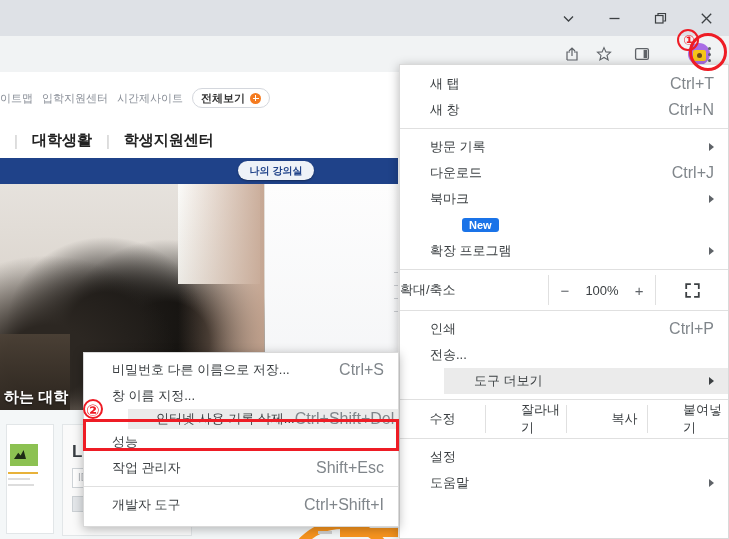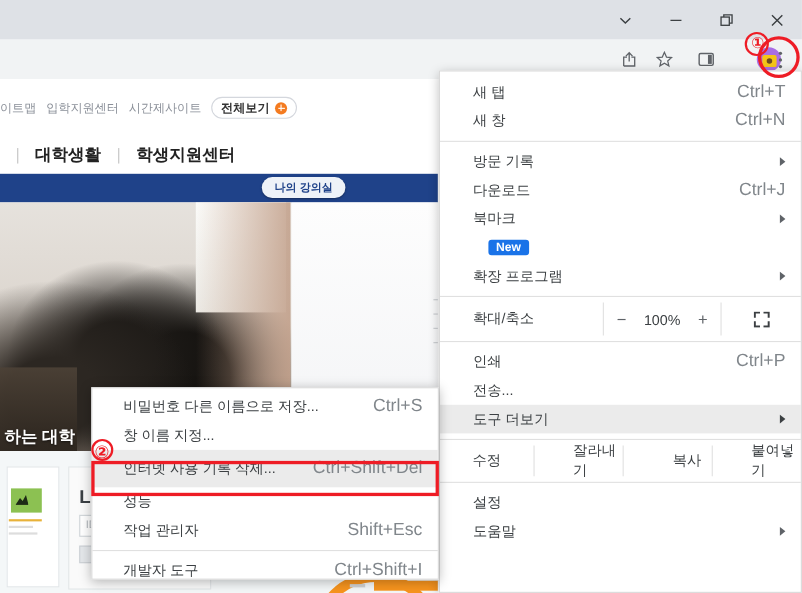--- a/index.html
+++ b/index.html
@@ -190,32 +190,32 @@
   .mi {
     position:relative; height:26px; display:flex; align-items:center;
     padding:0 14px 0 30px; white-space:nowrap;
   }
   .mi .lbl{ flex:0 0 auto; }
   .mi .acc{ margin-left:auto; color:#80868b; font-size:16px;}
   .mi .arrow{
     margin-left:auto; width:0;height:0;
     border-left:5px solid #5f6368; border-top:4px solid transparent; border-bottom:4px solid transparent;
   }
-  .mi.hl { background:#ebebeb; }
+  .mi.hl { background:#ebebeb;margin-left:44px; }
   .mi.hl .arrow{ border-left-color:#3c4043; }
   .sep-line{ height:1px; background:#e0e0e0; margin:5px 0; }
   .newbadge{
     background:#1a73e8; color:#fff; font-size:11px; font-weight:bold;
-    border-radius:3px; padding:1px 7px; margin-left:14px;
+    border-radius:3px; padding:1px 7px; margin-left:32px;
   }
   
   #zoomrow{
     height:30px; display:flex; align-items:stretch;
   }
-  #zoomrow .zlabel{ flex:0 0 148px; display:flex;align-items:center;padding-left:30px;}
+  #zoomrow .zlabel{ flex:0 0 148px; display:flex;align-items:center;}
   #zoomrow .zctrl{
     flex:1; display:flex; align-items:center; justify-content:center; gap:16px;
     border-left:1px solid #e0e0e0; border-right:1px solid #e0e0e0; color:#3c4043;
   }
   #zoomrow .zctrl .pm{ font-size:15px; color:#5f6368; }
   #zoomrow .zfull{ flex:0 0 72px; display:flex;align-items:center;justify-content:center;}
   
   #editrow{ height:28px; display:flex; align-items:stretch;gap:35px; }
   #editrow div{
     display:flex;align-items:center;justify-content:center;
@@ -435,21 +435,21 @@
 <div id="submenu">
   <div style="height:4px"></div>
 
   <div class="mi">
     <span class="lbl">비밀번호 다른 이름으로 저장...</span>
     <span class="acc">Ctrl+S</span>
   </div>
   <div class="mi">
     <span class="lbl">창 이름 지정...</span>
   </div>
-  <div class="mi hl" style="height:34px">
+  <div class="mi hl" style="height:20px">
     <span class="lbl">인터넷 사용 기록 삭제...</span>
     <span class="acc">Ctrl+Shift+Del</span>
   </div>
   <div class="mi">
     <span class="lbl">성능</span>
   </div>
   <div class="mi">
     <span class="lbl">작업 관리자</span>
     <span class="acc">Shift+Esc</span>
   </div>

